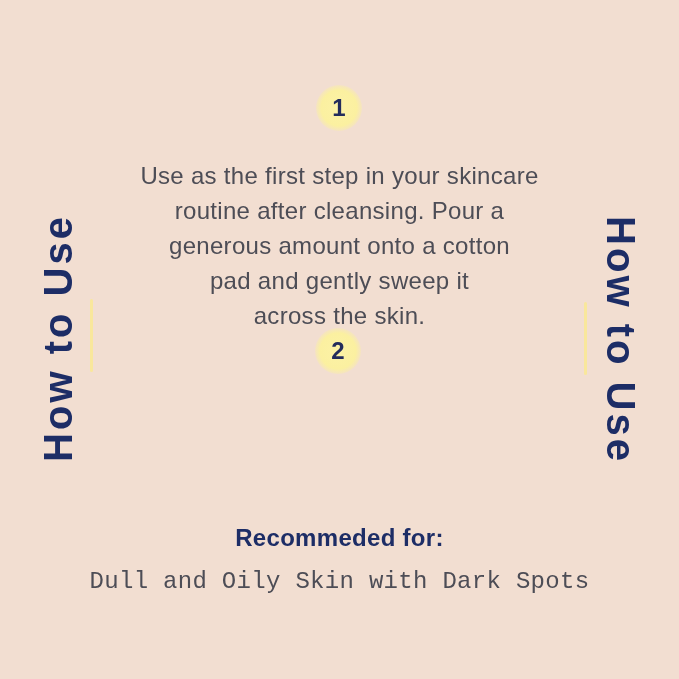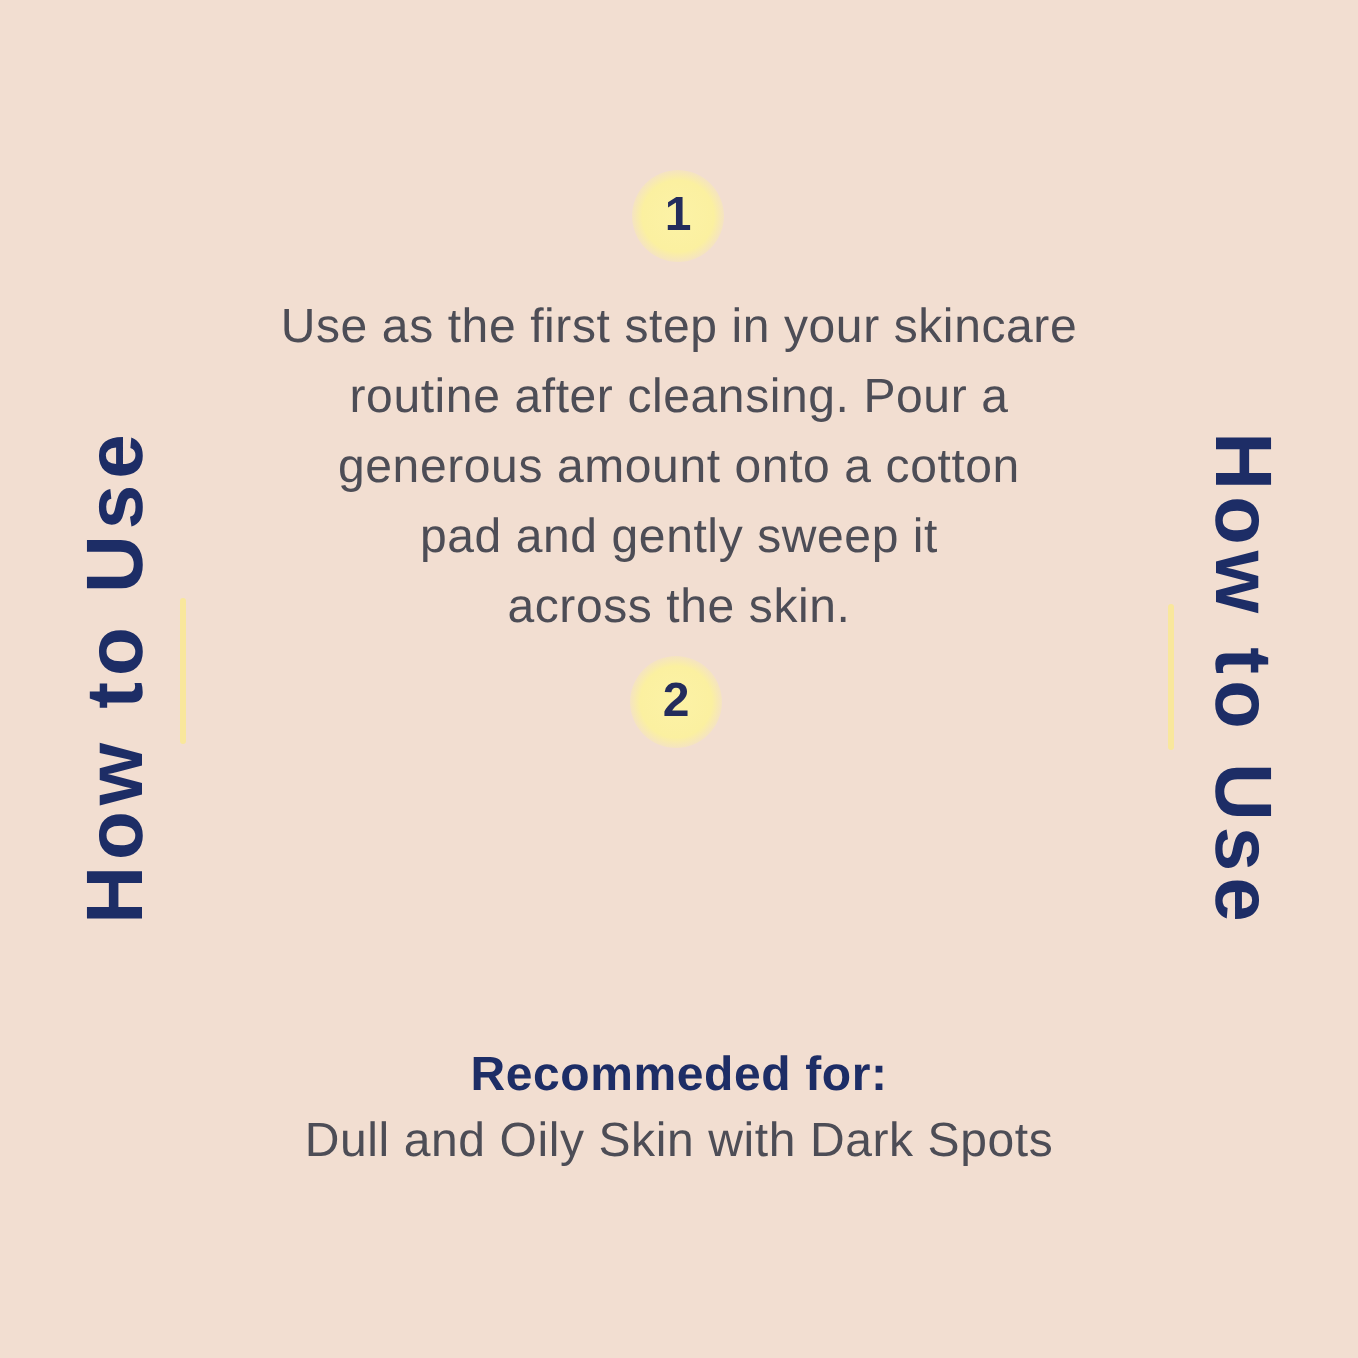--- a/index.html
+++ b/index.html
@@ -64,21 +64,21 @@
     background: radial-gradient(circle, #fcf2a6 0%, #fbf0a0 55%, rgba(251,240,160,0) 78%);
     border-radius: 50%;
   }
   .step-badge.one { left: 316px; top: 85px; }
   .step-badge.two { left: 315px; top: 328px; }
   
   .step-text {
     position: absolute;
     left: 0;
     right: 0;
-    margin: 4px auto;
+    margin: 16px auto;
     width: 560px;
     text-align: center;
     font-size: 24px;
     line-height: 35px;
     letter-spacing: 0.3px;
     color: #4d4d56;
     white-space: pre-line;
   }
   .step-text.one { top: 142px; }
   .step-text.two { top: 384px; }
@@ -94,28 +94,29 @@
     font-size: 24px;
     line-height: 30px;
     font-weight: 700;
     letter-spacing: 0.3px;
     color: #1d2d66;
   }
   .footer-detail {
     position: absolute;
     left: 0;
     right: 0;
-    margin: 1px auto;
+    margin: 12px auto;
     width: 600px;
     top: 555px;
     text-align: center;
     font-size: 24px;
     line-height: 30px;
     letter-spacing: 0.3px;
     color: #4d4d56;
+    font-family: Liberation Mono, monospace;
   }
 </style>
 </head>
 <body>
 
 <div class="canvas">
 
   <div class="side-label left">How to Use</div>
   <div class="side-label right">How to Use</div>
 

